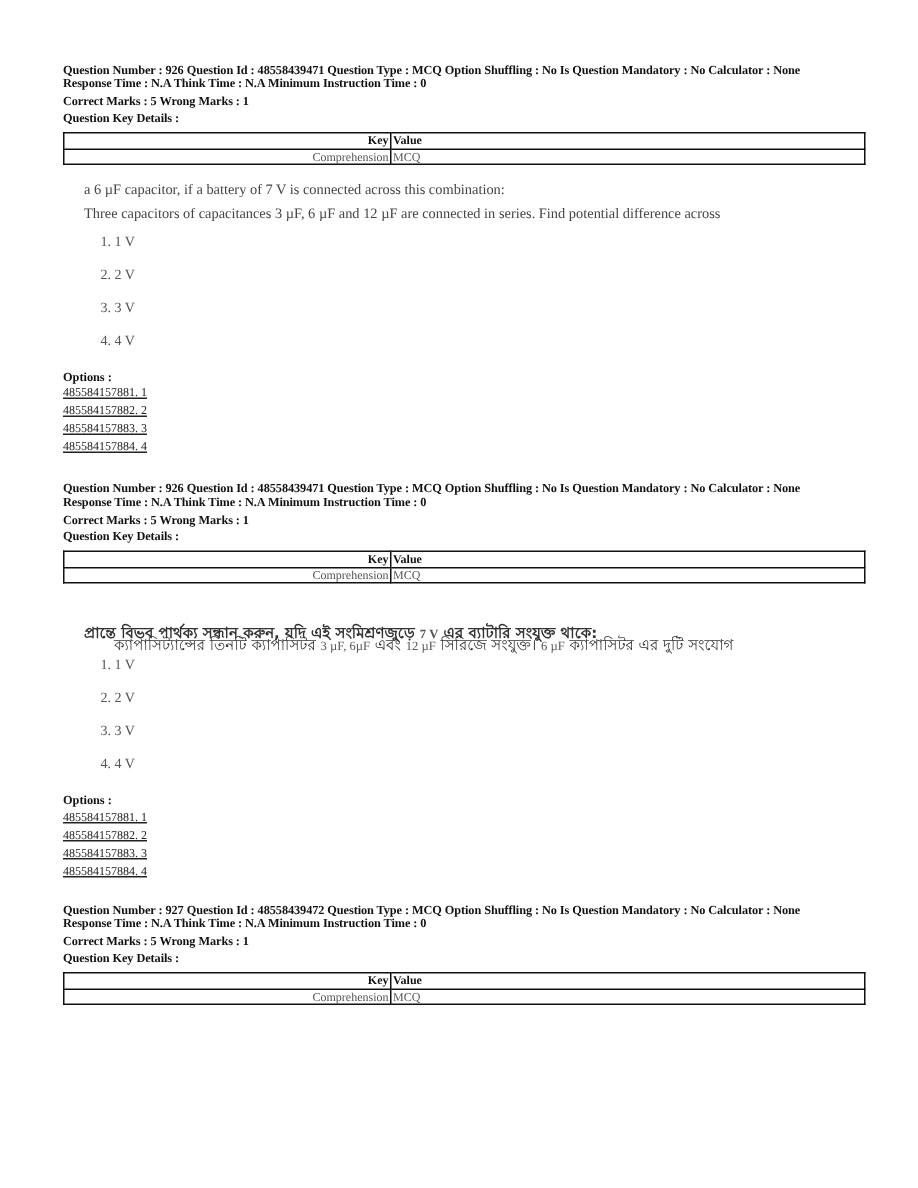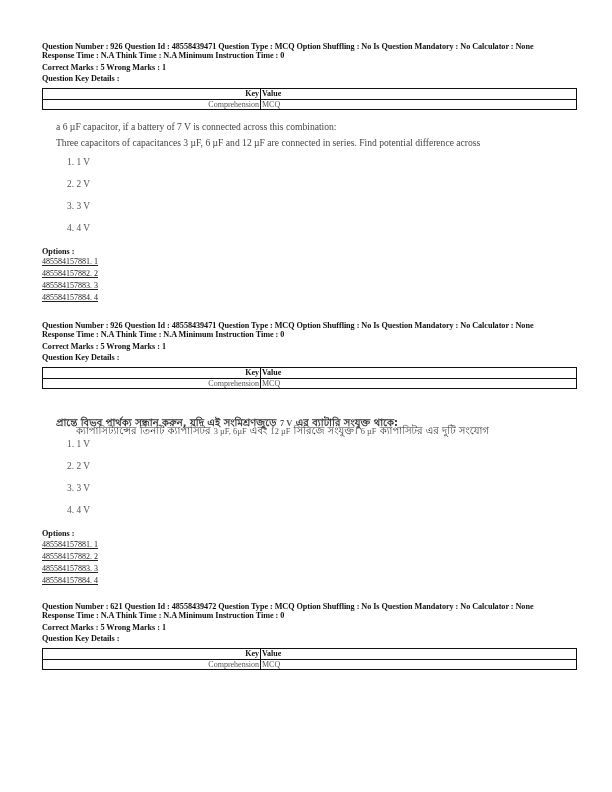--- a/index.html
+++ b/index.html
@@ -88,21 +88,21 @@
   <div class="abs opt" style="left:67px; top:505px;">4. 4 V</div>
 
   <div class="abs opt-label" style="left:42px; top:529px;">Options :</div>
   <div class="abs opt-id" style="left:42px; top:539px;">485584157881. 1</div>
   <div class="abs opt-id" style="left:42px; top:551px;">485584157882. 2</div>
   <div class="abs opt-id" style="left:42px; top:563px;">485584157883. 3</div>
   <div class="abs opt-id" style="left:42px; top:575px;">485584157884. 4</div>
 </div>
 
 <div>
-  <div class="abs meta" style="left:42px; top:602px;">Question Number : 621 Question Id : 48558439472 Question Type : MCQ Option Shuffling : No Is Question Mandatory : No Calculator : None</div>
+  <div class="abs meta" style="left:42px; top:602px;">Question Number : 927 Question Id : 48558439472 Question Type : MCQ Option Shuffling : No Is Question Mandatory : No Calculator : None</div>
   <div class="abs meta" style="left:42px; top:611px;">Response Time : N.A Think Time : N.A Minimum Instruction Time : 0</div>
   <div class="abs meta" style="left:42px; top:623px;">Correct Marks : 5 Wrong Marks : 1</div>
   <div class="abs meta" style="left:42px; top:634px;">Question Key Details :</div>
 
   <table class="key-table" style="top:648px;">
     <tbody>
         <tr class="head">
       <td class="c1">Key</td>
       <td>Value</td>
     </tr>

